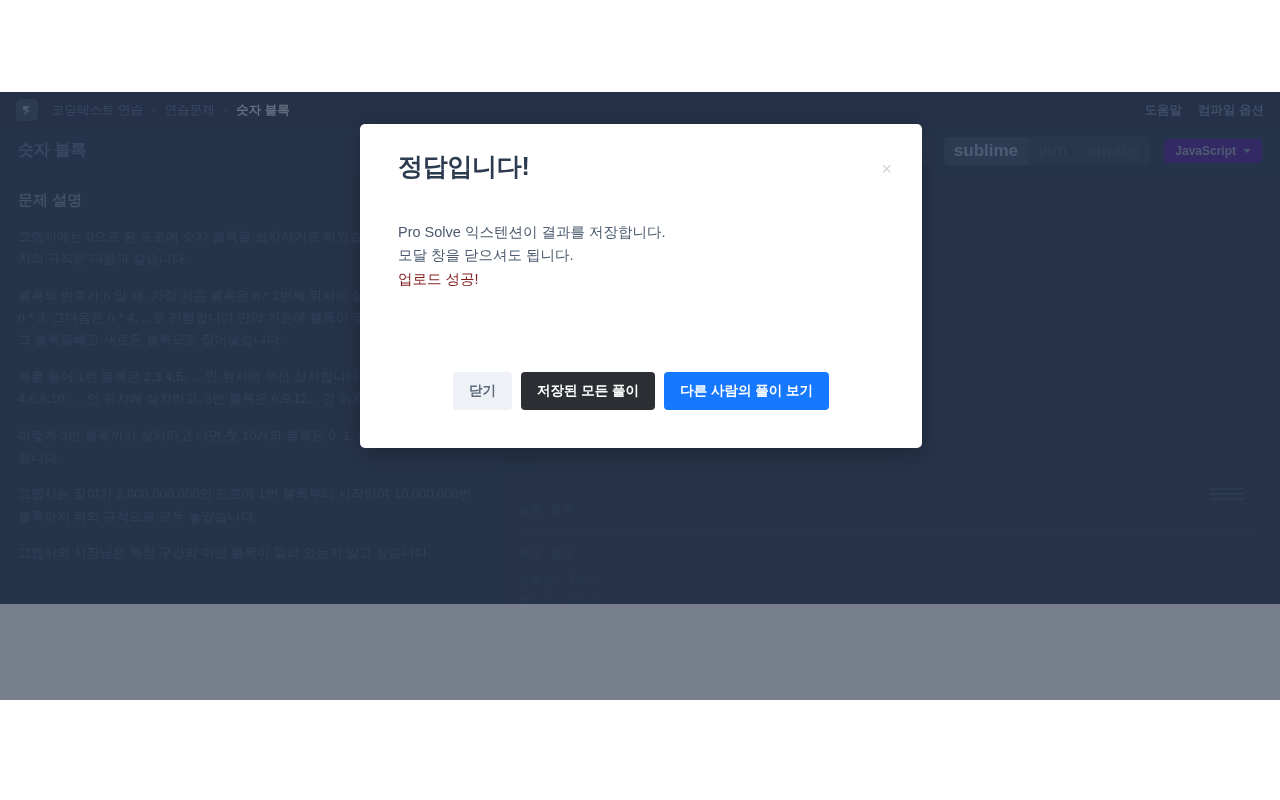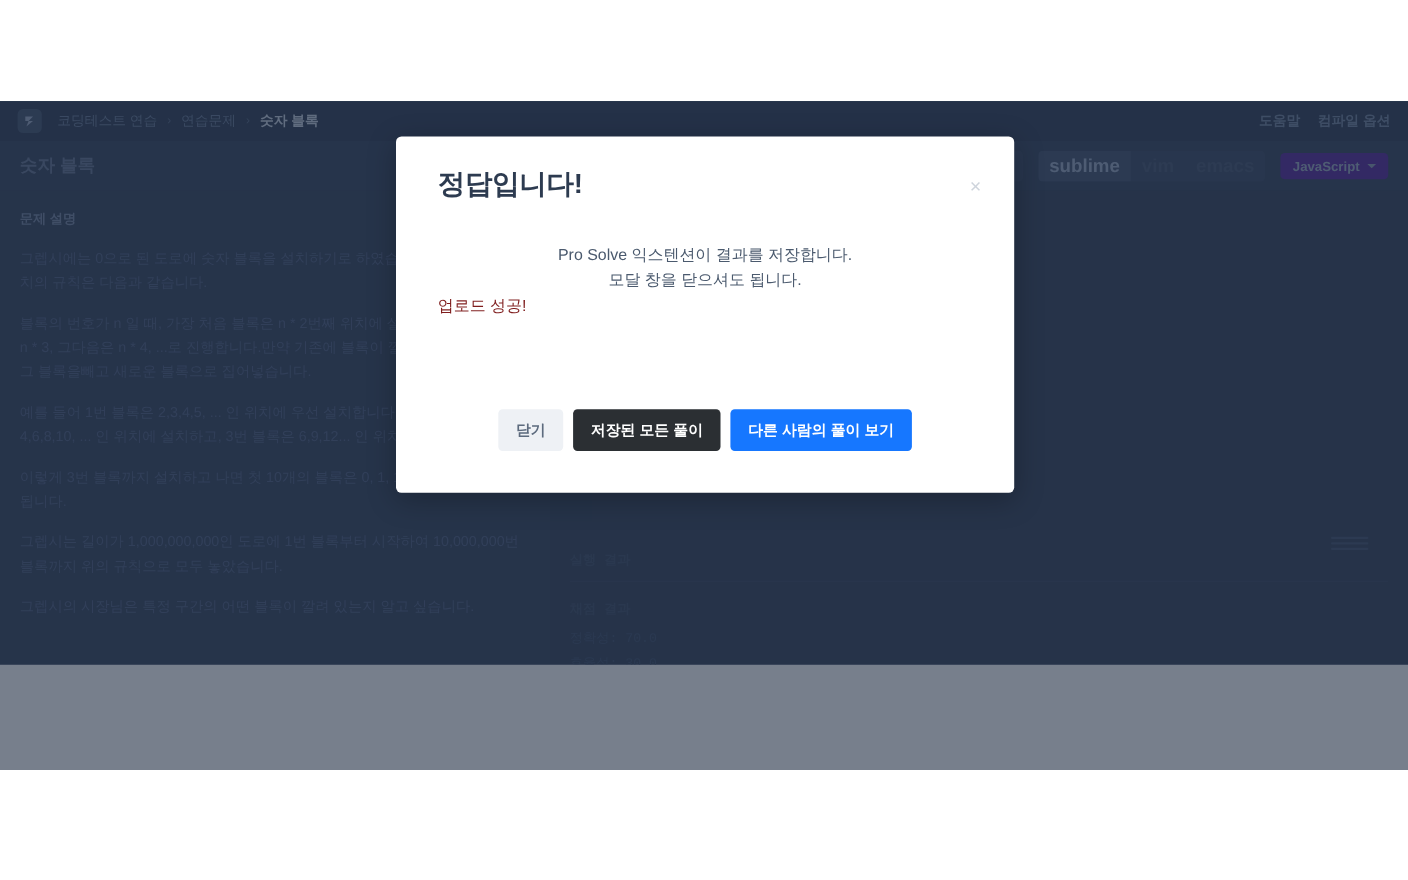--- a/index.html
+++ b/index.html
@@ -75,21 +75,21 @@
     width: 0; height: 0; border-left: 4px solid transparent;
     border-right: 4px solid transparent; border-top: 4px solid #8594ae;
   }
 
   
   .split { position: absolute; left: 0; top: 81px; width: 1280px; height: 481px; display: flex; }
   .left-pane {
     width: 500px; height: 481px; background: #2b3a53;
     padding: 18px 20px 0 18px; overflow: hidden;
   }
-  .sec-title { font-size: 12px; font-weight: bold; color: #6e7f9c; margin-bottom: 16px; }
+  .sec-title { font-size: 15px; font-weight: bold; color: #6e7f9c; margin-bottom: 16px; }
   .para { font-size: 13px; line-height: 1.72; color: #48587a; margin-bottom: 14px; }
 
   .right-pane { flex: 1; height: 481px; background: #2a3950; position: relative; }
   .code-area { position: absolute; left: 0; top: 0; right: 0; height: 300px; overflow: hidden; }
   .gutter {
     position: absolute; left: 0; top: 0; width: 38px; height: 300px;
     background: #293750;
   }
   .code-lines { position: absolute; left: 0; top: 8px; right: 0; }
   .cl { height: 22px; display: flex; align-items: center; font-family: "Liberation Mono", "DejaVu Sans Mono", monospace; font-size: 12.5px; }
@@ -131,21 +131,21 @@
     display: flex; flex-direction: column;
   }
   .modal-head { padding: 26px 38px 0 38px; position: relative; }
   .modal-title { font-size: 25px; font-weight: bold; color: #2d3b50; letter-spacing: -0.3px; }
   .modal-close {
     position: absolute; right: 30px; top: 36px;
     font-size: 18px; color: #ced4dc; background: none; border: none;
     line-height: 1;
   }
   .modal-body { padding: 38px 38px 0 38px; flex: 1; }
-  .mb-line { font-size: 14.5px; color: #4b5a6e; line-height: 1.62; text-align: center; }
+  .mb-line { font-size: 14.5px; color: #4b5a6e; line-height: 1.62; }
   .mb-link { font-size: 14.5px; color: #7f1d1d; line-height: 1.62; }
   .modal-foot {
     padding: 0 38px 0 0; display: flex; justify-content: center; align-items: center;
     gap: 9px; margin-bottom: 38px; padding-left: 38px;
   }
   .mbtn { font-size: 13.5px; font-weight: bold; padding: 10px 16px; border-radius: 4px; border: none; }
   .mbtn.light { background: #eef1f5; color: #5d6b7e; }
   .mbtn.blue { background: #1677ff; color: #ffffff; }
   .mbtn.dark { background: #2b2f33; color: #ffffff; }
 </style>

